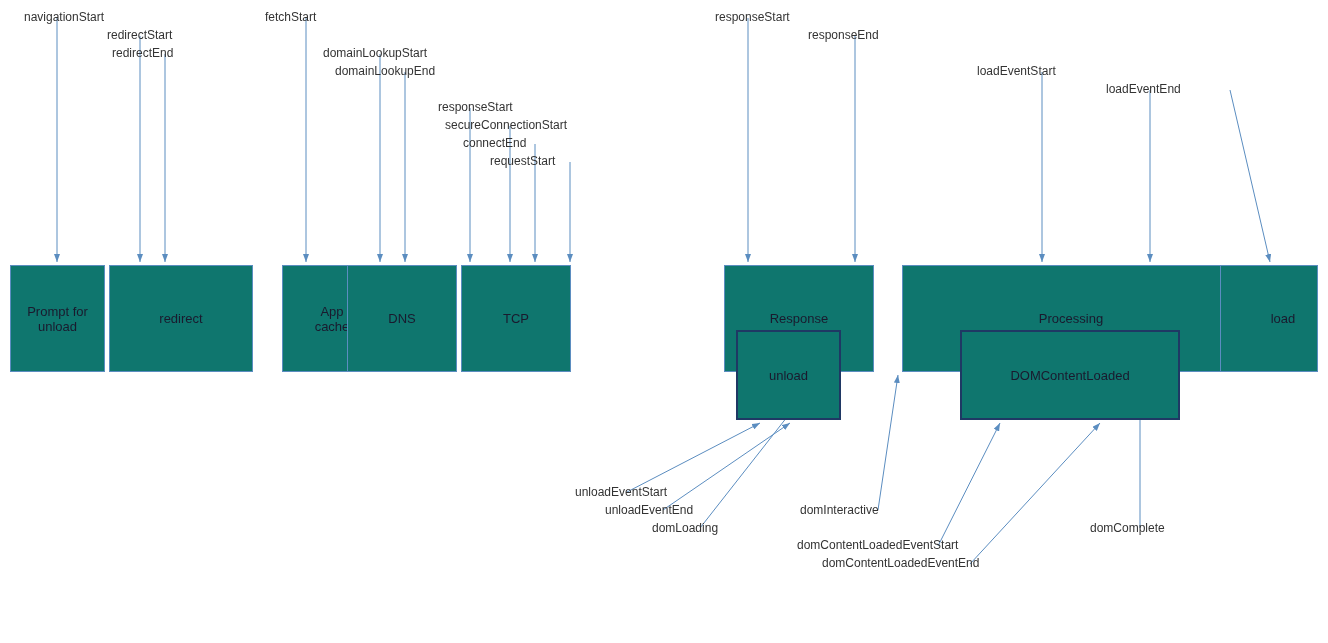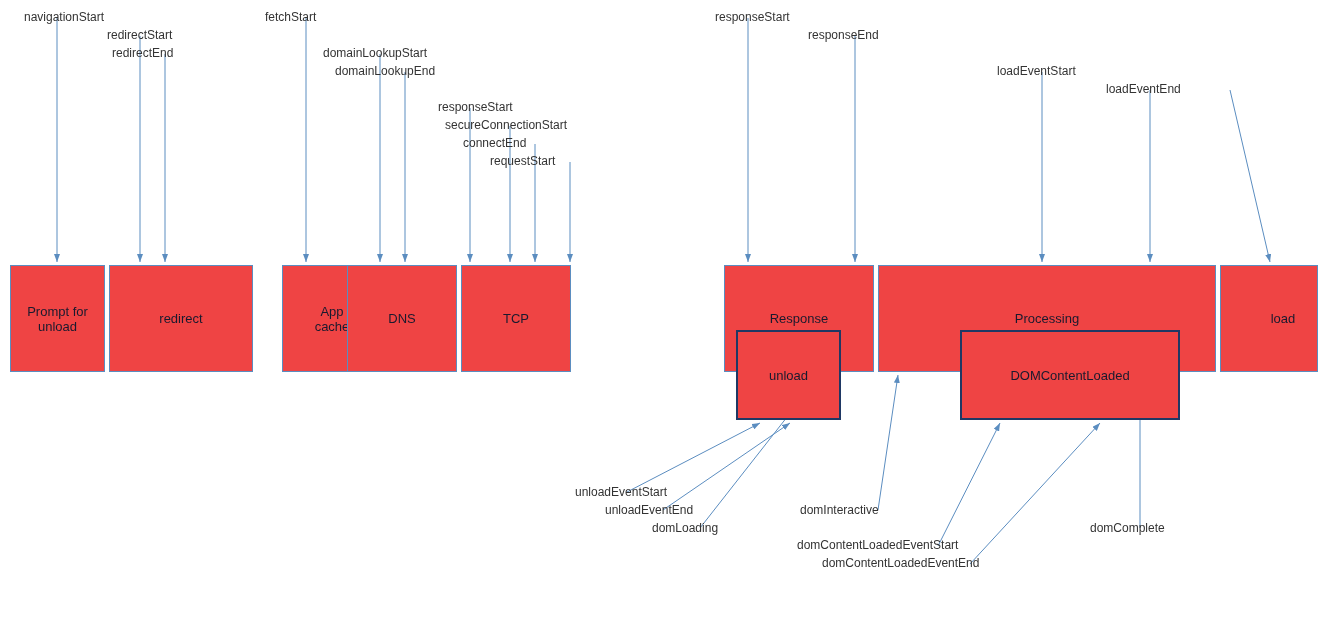--- a/index.html
+++ b/index.html
@@ -19,21 +19,21 @@
       height: 643px;
     }
     svg#main-svg {
       position: absolute;
       top: 0; left: 0;
       width: 1328px;
       height: 643px;
     }
     .phase-box {
       position: absolute;
-      background: #ef4444;
+      background: #0f766e;
       border: 1.5px solid #5b8dc0;
       display: flex;
       align-items: center;
       justify-content: center;
       text-align: center;
       font-size: 13px;
       color: #1a1a2e;
       font-weight: 400;
     }
     .phase-box.dark-border {
@@ -123,21 +123,21 @@
 
   <div class="phase-box" style="left:461px; top:265px; width:110px; height:107px;">
     <span>TCP</span>
   </div>
 
 
   <div class="phase-box" style="left:724px; top:265px; width:150px; height:107px;">
     <span>Response</span>
   </div>
 
-  <div class="phase-box" style="left:878px; top:265px; width:338px; height:107px;">
+  <div class="phase-box" style="left:902px; top:265px; width:338px; height:107px;">
     <span>Processing</span>
   </div>
 
   <div class="phase-box" style="left:1220px; top:265px; width:98px; height:107px;padding-left:28px;">
     <span>load</span>
   </div>
 
   <div class="phase-box dark-border" style="left:736px; top:330px; width:105px; height:90px;">
     <span>unload</span>
   </div>
@@ -151,21 +151,21 @@
   <span class="label-text" style="left:112px; top:46px;">redirectEnd</span>
   <span class="label-text" style="left:265px; top:10px;">fetchStart</span>
   <span class="label-text" style="left:323px; top:46px;">domainLookupStart</span>
   <span class="label-text" style="left:335px; top:64px;">domainLookupEnd</span>
   <span class="label-text" style="left:438px; top:100px;">responseStart</span>
   <span class="label-text" style="left:445px; top:118px;">secureConnectionStart</span>
   <span class="label-text" style="left:463px; top:136px;">connectEnd</span>
   <span class="label-text" style="left:490px; top:154px;">requestStart</span>
   <span class="label-text" style="left:715px; top:10px;">responseStart</span>
   <span class="label-text" style="left:808px; top:28px;">responseEnd</span>
-  <span class="label-text" style="left:990px; top:64px;padding-left:7px;">loadEventStart</span>
+  <span class="label-text" style="left:970px; top:64px;padding-left:7px;">loadEventStart</span>
   <span class="label-text" style="left:1070px; top:82px;padding-left:36px;">loadEventEnd</span>
 
   <span class="label-text" style="left:575px; top:485px;">unloadEventStart</span>
   <span class="label-text" style="left:605px; top:503px;">unloadEventEnd</span>
   <span class="label-text" style="left:652px; top:521px;">domLoading</span>
   <span class="label-text" style="left:800px; top:503px;">domInteractive</span>
   <span class="label-text" style="left:797px; top:538px;">domContentLoadedEventStart</span>
   <span class="label-text" style="left:822px; top:556px;">domContentLoadedEventEnd</span>
   <span class="label-text" style="left:1090px; top:521px;">domComplete</span>
 </div>

